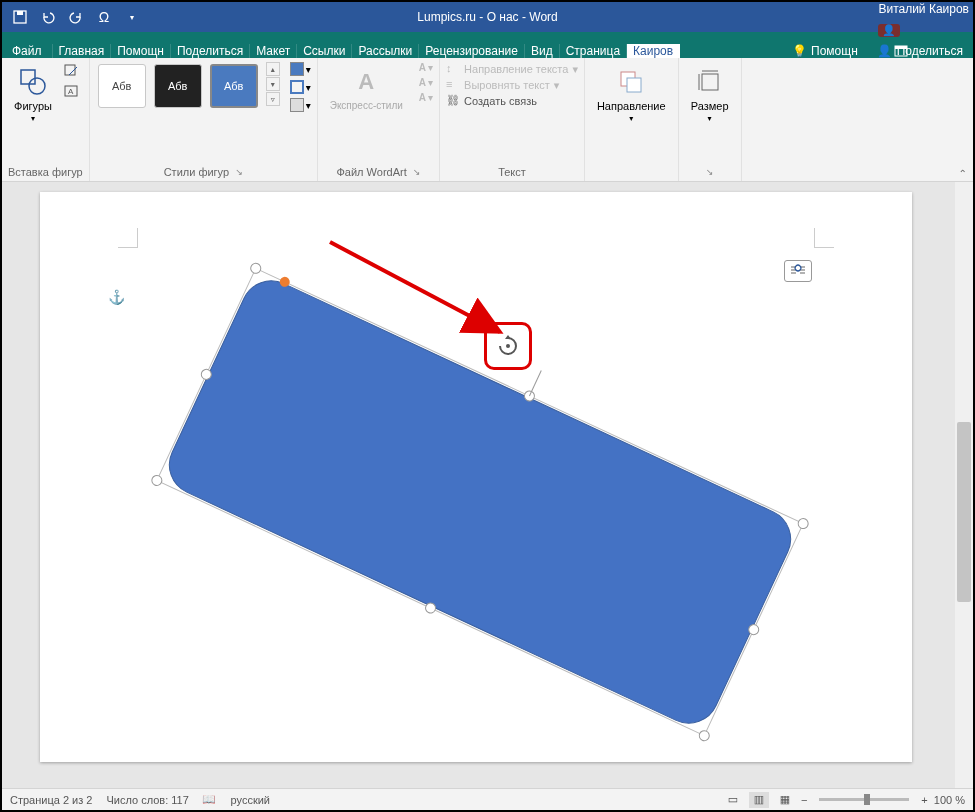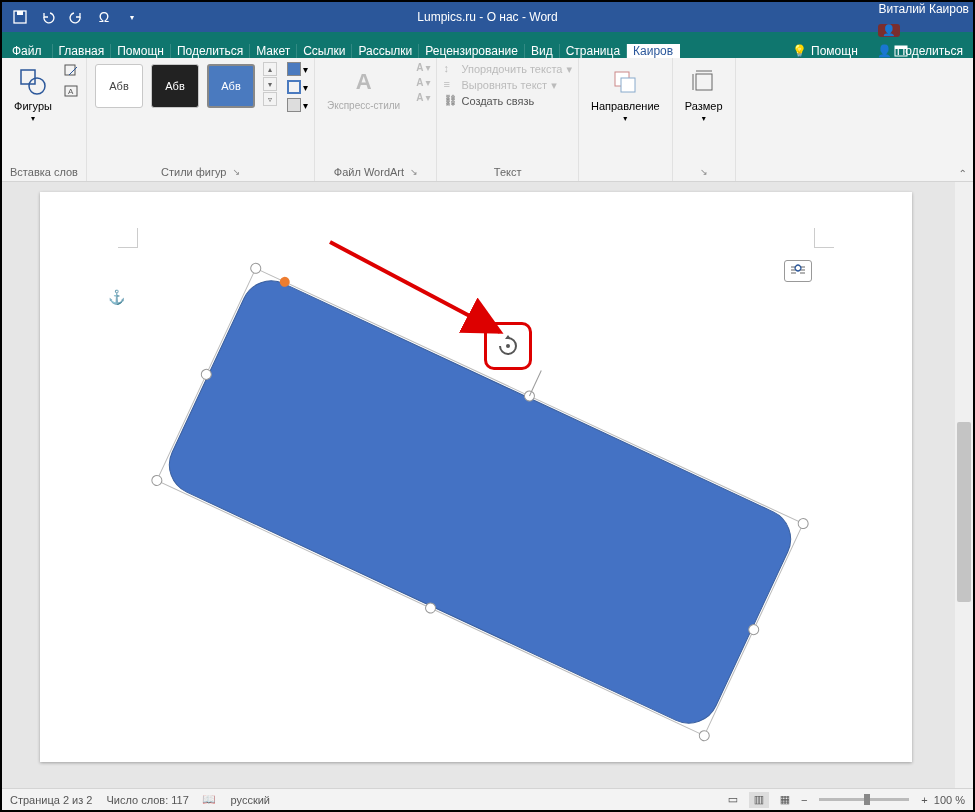--- a/index.html
+++ b/index.html
@@ -176,21 +176,21 @@
             </svg>
           </span>
         <span class="si">
             <svg width="16" height="16">
               <rect x="2" y="3" width="12" height="10" fill="none" stroke="#555"></rect>
               <text x="5" y="11" font-size="8" fill="#555">A</text>
             </svg>
           </span>
       </div>
     </div>
-    <div class="rgroup-label">Вставка слов</div>
+    <div class="rgroup-label">Вставка фигур</div>
   </div>
 
   <div class="rgroup">
     <div class="rgroup-body">
       <div class="style-box s1">Абв</div>
       <div class="style-box s2">Абв</div>
       <div class="style-box s3">Абв</div>
       <div class="arrow-col">
         <span>▴</span>
         <span>▾</span>
@@ -222,21 +222,21 @@
     </div>
     <div class="rgroup-label">
         <span>Файл WordArt</span>
         <span class="launcher">↘</span>
       </div>
   </div>
 
   <div class="rgroup">
     <div class="rgroup-body">
       <div class="textgrp">
-        <div class="textgrp-row disabled"><span class="ti">↕</span><span>Упорядочить текста</span> ▾</div>
+        <div class="textgrp-row disabled"><span class="ti">↕</span><span>Направление текста</span> ▾</div>
         <div class="textgrp-row disabled"><span class="ti">≡</span><span>Выровнять текст</span> ▾</div>
         <div class="textgrp-row" style="color:#555;">
             <span class="ti">⛓</span>
             <span>Создать связь</span>
           </div>
       </div>
     </div>
     <div class="rgroup-label">Текст</div>
   </div>
 

